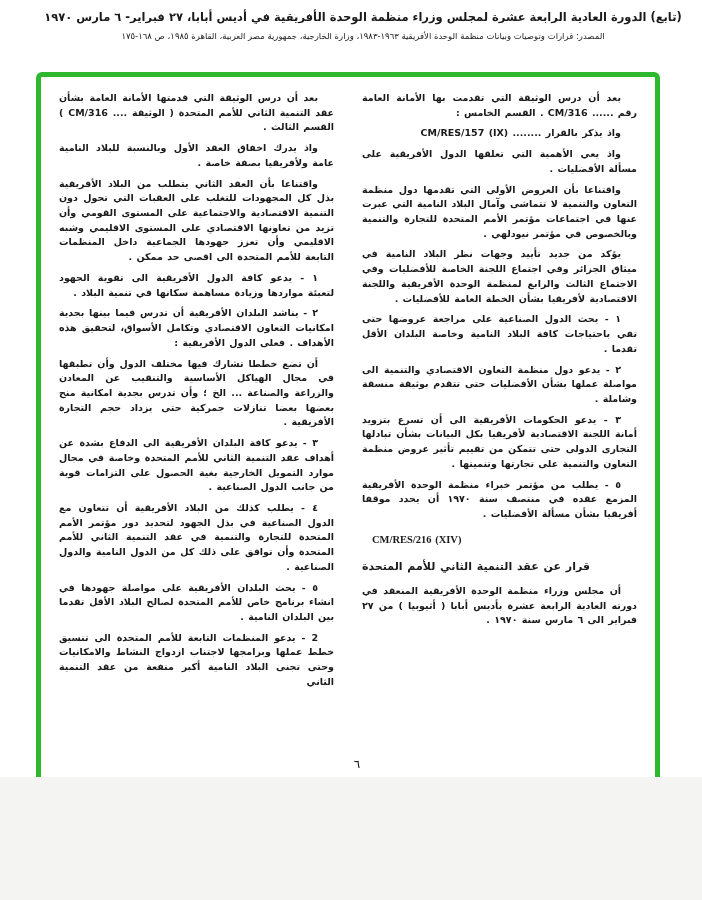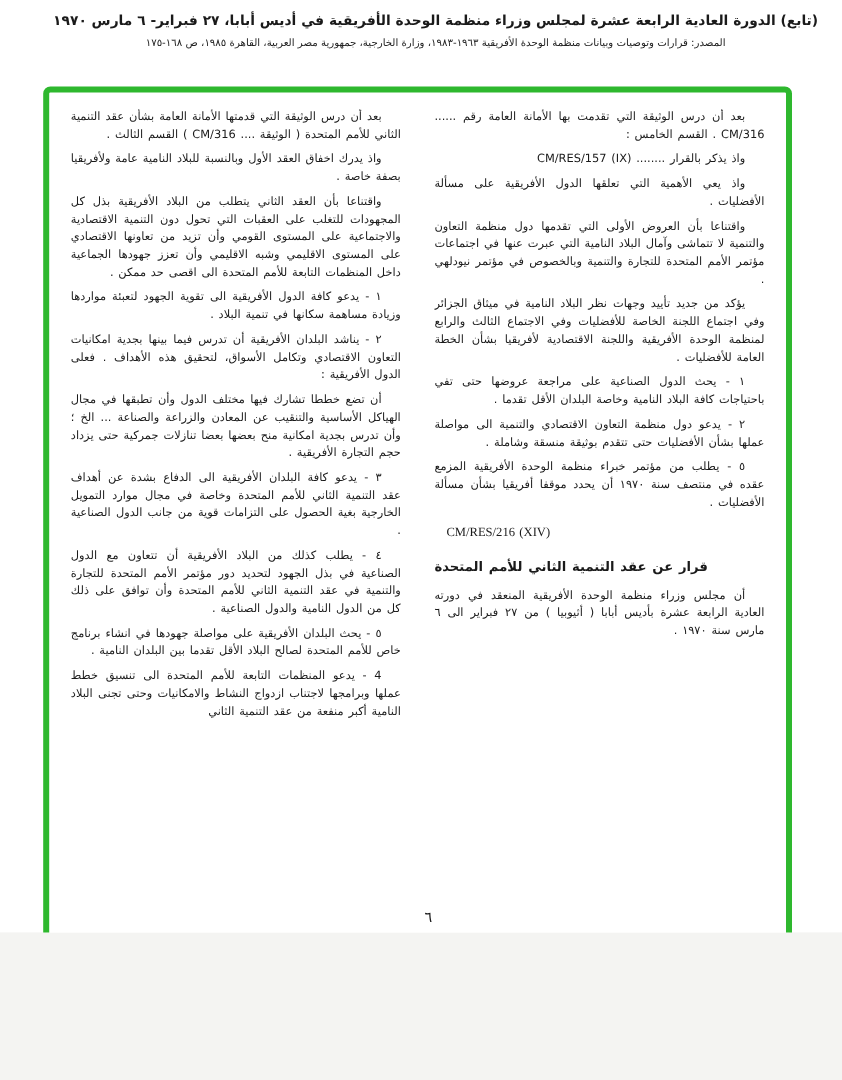--- a/index.html
+++ b/index.html
@@ -62,20 +62,21 @@
     overflow: hidden;
   }
   p.para {
     margin: 0 0 6px 0;
     font-size: 9.5px;
     line-height: 1.55;
     text-align: justify;
     direction: rtl;
     text-indent: 16px;
     word-spacing: 1px;
+    font-weight: bold;
   }
   p.style-latin {
     direction: ltr;
     text-align: left;
     text-indent: 0;
     font-size: 10.5px;
     margin-top: 10px;
     font-family: "Liberation Serif", "DejaVu Serif", serif;
     margin-left: 10px;
   }
@@ -108,36 +109,37 @@
   <div class="green-box">
     <div class="columns">
       <div class="col">
           <p class="para style-normal">بعد أن درس الوثيقة التي تقدمت بها الأمانة العامة رقم ...... CM/316 . القسم الخامس :</p>
           <p class="para style-normal">واذ يذكر بالقرار ........ CM/RES/157 (IX)</p>
           <p class="para style-normal">واذ يعي الأهمية التي تعلقها الدول الأفريقية على مسألة الأفضليات .</p>
           <p class="para style-normal">واقتناعا بأن العروض الأولى التي تقدمها دول منظمة التعاون والتنمية لا تتماشى وآمال البلاد النامية التي عبرت عنها في اجتماعات مؤتمر الأمم المتحدة للتجارة والتنمية وبالخصوص في مؤتمر نيودلهي .</p>
           <p class="para style-normal">يؤكد من جديد تأييد وجهات نظر البلاد النامية في ميثاق الجزائر وفي اجتماع اللجنة الخاصة للأفضليات وفي الاجتماع الثالث والرابع لمنظمة الوحدة الأفريقية واللجنة الاقتصادية لأفريقيا بشأن الخطة العامة للأفضليات .</p>
           <p class="para style-normal">١ - يحث الدول الصناعية على مراجعة عروضها حتى تفي باحتياجات كافة البلاد النامية وخاصة البلدان الأقل تقدما .</p>
           <p class="para style-normal">٢ - يدعو دول منظمة التعاون الاقتصادي والتنمية الى مواصلة عملها بشأن الأفضليات حتى تتقدم بوثيقة منسقة وشاملة .</p>
+          <p class="para style-normal">٣ - يدعو الحكومات الأفريقية الى أن تسرع بتزويد أمانة اللجنة الاقتصادية لأفريقيا بكل البيانات بشأن تبادلها التجارى الدولى حتى تتمكن من تقييم تأثير عروض منظمة التعاون والتنمية على تجارتها وتنميتها .</p>
           <p class="para style-normal">٥ - يطلب من مؤتمر خبراء منظمة الوحدة الأفريقية المزمع عقده في منتصف سنة ١٩٧٠ أن يحدد موقفا أفريقيا بشأن مسألة الأفضليات .</p>
           <p class="para style-latin">CM/RES/216 (XIV)</p>
           <p class="para style-heading">قرار عن عقد التنمية الثاني للأمم المتحدة</p>
           <p class="para style-normal">أن مجلس وزراء منظمة الوحدة الأفريقية المنعقد في دورته العادية الرابعة عشرة بأديس أبابا ( أثيوبيا ) من ٢٧ فبراير الى ٦ مارس سنة ١٩٧٠ .</p>
         </div>
       <div class="col">
           <p class="para style-normal">بعد أن درس الوثيقة التي قدمتها الأمانة العامة بشأن عقد التنمية الثاني للأمم المتحدة ( الوثيقة .... CM/316 ) القسم الثالث .</p>
           <p class="para style-normal">واذ يدرك اخفاق العقد الأول وبالنسبة للبلاد النامية عامة ولأفريقيا بصفة خاصة .</p>
           <p class="para style-normal">واقتناعا بأن العقد الثاني يتطلب من البلاد الأفريقية بذل كل المجهودات للتغلب على العقبات التي تحول دون التنمية الاقتصادية والاجتماعية على المستوى القومي وأن تزيد من تعاونها الاقتصادي على المستوى الاقليمي وشبه الاقليمي وأن تعزز جهودها الجماعية داخل المنظمات التابعة للأمم المتحدة الى اقصى حد ممكن .</p>
           <p class="para style-normal">١ - يدعو كافة الدول الأفريقية الى تقوية الجهود لتعبئة مواردها وزيادة مساهمة سكانها في تنمية البلاد .</p>
           <p class="para style-normal">٢ - يناشد البلدان الأفريقية أن تدرس فيما بينها بجدية امكانيات التعاون الاقتصادي وتكامل الأسواق، لتحقيق هذه الأهداف . فعلى الدول الأفريقية :</p>
           <p class="para style-normal">أن تضع خططا تشارك فيها مختلف الدول وأن تطبقها في مجال الهياكل الأساسية والتنقيب عن المعادن والزراعة والصناعة ... الخ ؛ وأن تدرس بجدية امكانية منح بعضها بعضا تنازلات جمركية حتى يزداد حجم التجارة الأفريقية .</p>
           <p class="para style-normal">٣ - يدعو كافة البلدان الأفريقية الى الدفاع بشدة عن أهداف عقد التنمية الثاني للأمم المتحدة وخاصة في مجال موارد التمويل الخارجية بغية الحصول على التزامات قوية من جانب الدول الصناعية .</p>
           <p class="para style-normal">٤ - يطلب كذلك من البلاد الأفريقية أن تتعاون مع الدول الصناعية في بذل الجهود لتحديد دور مؤتمر الأمم المتحدة للتجارة والتنمية في عقد التنمية الثاني للأمم المتحدة وأن توافق على ذلك كل من الدول النامية والدول الصناعية .</p>
           <p class="para style-normal">٥ - يحث البلدان الأفريقية على مواصلة جهودها في انشاء برنامج خاص للأمم المتحدة لصالح البلاد الأقل تقدما بين البلدان النامية .</p>
-          <p class="para style-normal">4 - يدعو المنظمات التابعة للأمم المتحدة الى تنسيق خطط عملها وبرامجها لاجتناب ازدواج النشاط والامكانيات وحتى تجنى البلاد النامية أكبر منفعة من عقد التنمية الثاني</p>
+          <p class="para style-normal">2 - يدعو المنظمات التابعة للأمم المتحدة الى تنسيق خطط عملها وبرامجها لاجتناب ازدواج النشاط والامكانيات وحتى تجنى البلاد النامية أكبر منفعة من عقد التنمية الثاني</p>
         </div>
     </div>
   </div>
 
   <div class="page-footer">
     <span>٦</span>
   </div>
 
 </div>
 

